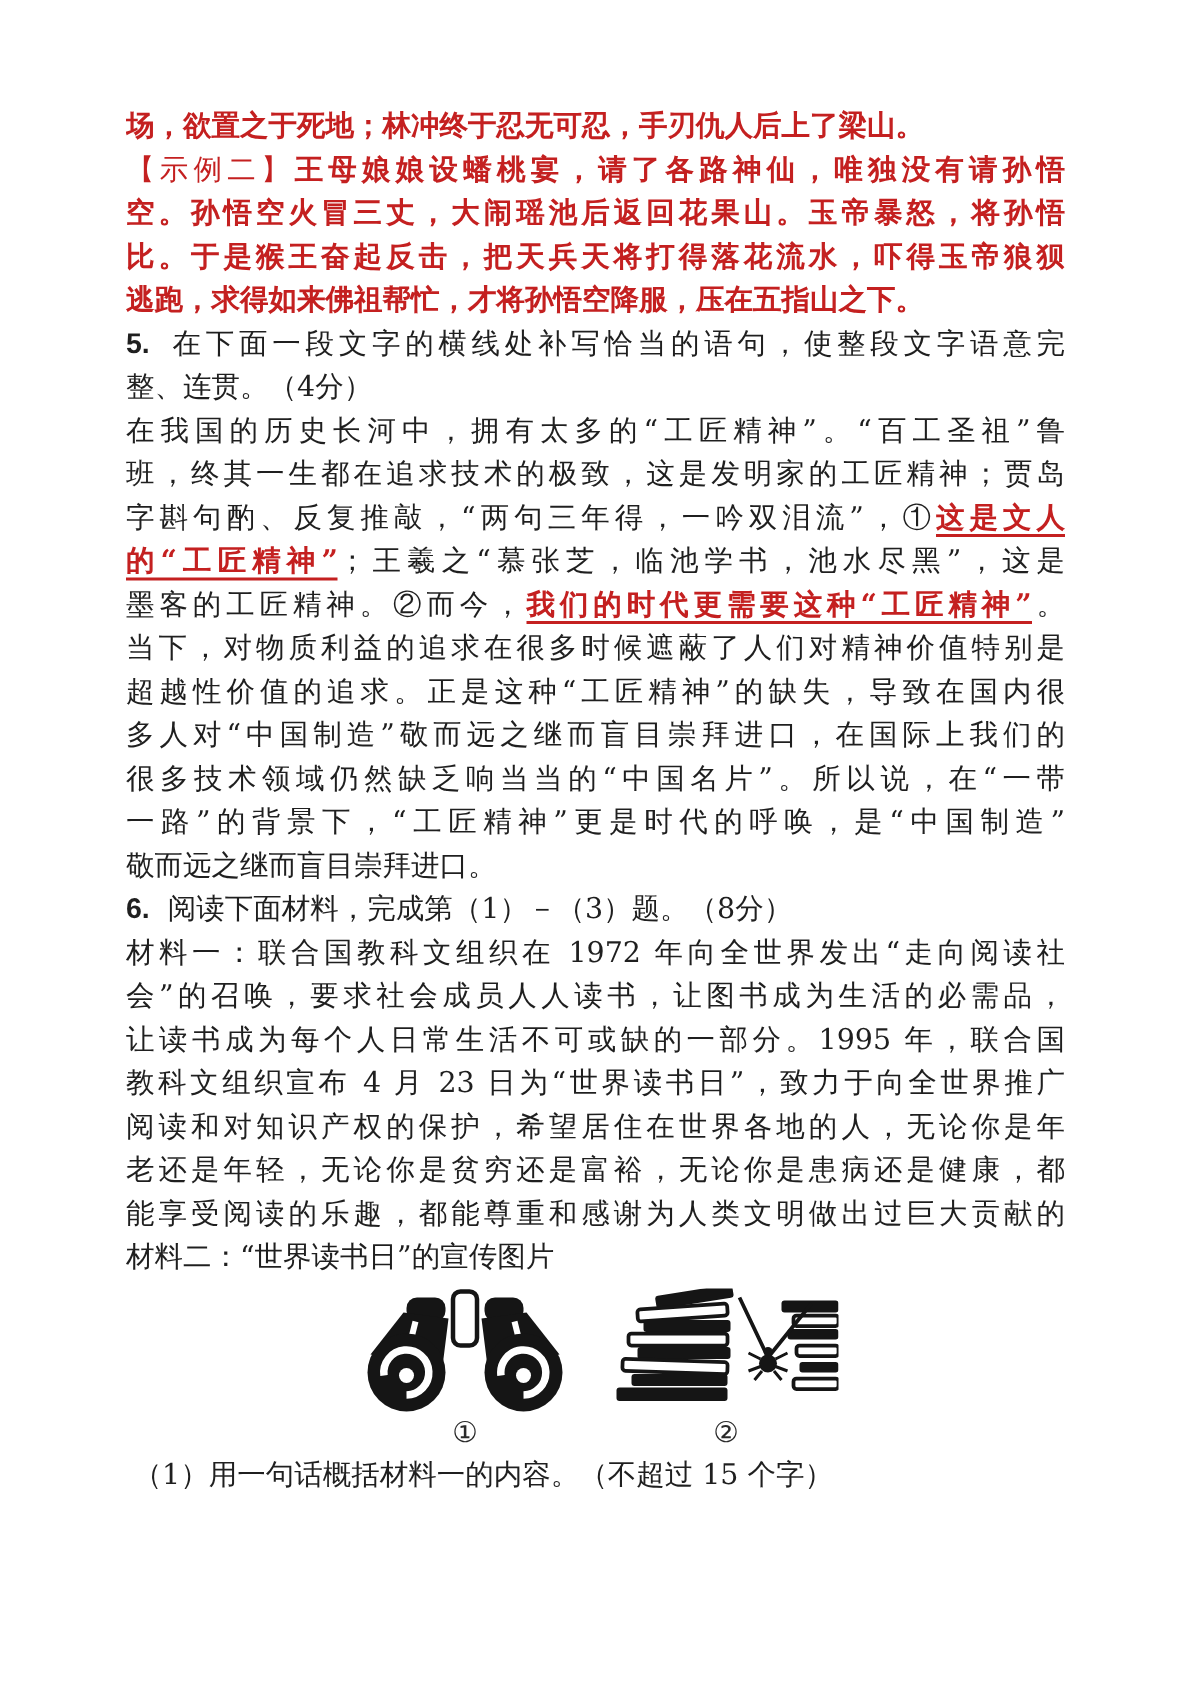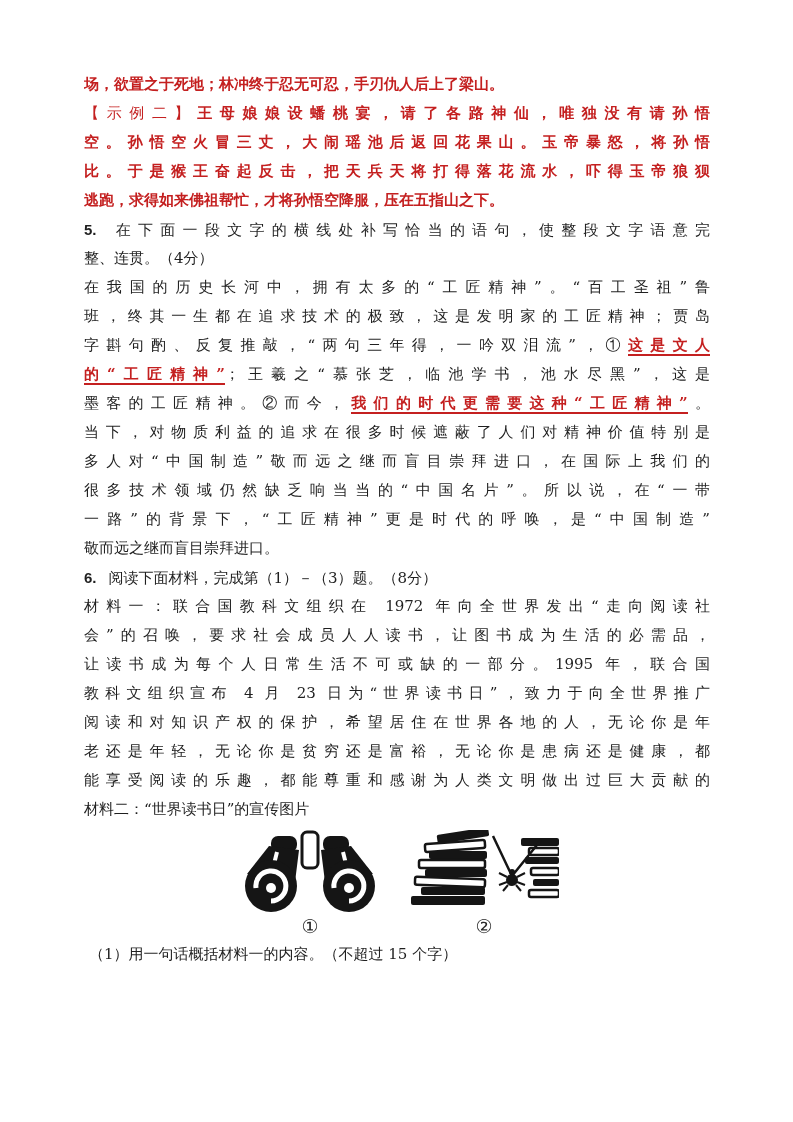--- a/index.html
+++ b/index.html
@@ -14,21 +14,21 @@
     background:var(--paper);
     overflow:hidden;
     font-family:"DejaVu Serif","Liberation Serif",serif;
     color:var(--ink);
   }
   .text-col{
     position:absolute;
     left:84px;top:70px;width:626px;
   }
   .line{
-    font-size:15px;
+    font-size:19px;
     line-height:29px;
     height:29px;
     white-space:nowrap;
     overflow:hidden;
   }
   .line.j{
     white-space:normal;
     text-align:justify;
     text-align-last:justify;
     text-justify:inter-character;
@@ -87,20 +87,21 @@
         <div class="line j"><span class="s-red-bold">比。于是猴王奋起反击，把天兵天将打得落花流水，吓得玉帝狼狈</span></div>
         <div class="line"><span class="s-red-bold">逃跑，求得如来佛祖帮忙，才将孙悟空降服，压在五指山之下。</span></div>
         <div class="line j"><span class="s-num">5.</span><span class="s-black">在下面一段文字的横线处补写恰当的语句，使整段文字语意完</span></div>
         <div class="line"><span class="s-black">整、连贯。（4分）</span></div>
         <div class="line j"><span class="s-black">在我国的历史长河中，拥有太多的“工匠精神”。“百工圣祖”鲁</span></div>
         <div class="line j"><span class="s-black">班，终其一生都在追求技术的极致，这是发明家的工匠精神；贾岛</span></div>
         <div class="line j"><span class="s-black">字斟句酌、反复推敲，“两句三年得，一吟双泪流”，①</span><span class="s-red-bold-u">这是文人</span></div>
         <div class="line j"><span class="s-red-bold-u">的“工匠精神”</span><span class="s-black">；王羲之“慕张芝，临池学书，池水尽黑”，这是</span></div>
         <div class="line j"><span class="s-black">墨客的工匠精神。②而今，</span><span class="s-red-bold-u">我们的时代更需要这种“工匠精神”</span><span class="s-black">。</span></div>
         <div class="line j"><span class="s-black">当下，对物质利益的追求在很多时候遮蔽了人们对精神价值特别是</span></div>
+        <div class="line j"><span class="s-black">超越性价值的追求。正是这种“工匠精神”的缺失，导致在国内很</span></div>
         <div class="line j"><span class="s-black">多人对“中国制造”敬而远之继而盲目崇拜进口，在国际上我们的</span></div>
         <div class="line j"><span class="s-black">很多技术领域仍然缺乏响当当的“中国名片”。所以说，在“一带</span></div>
         <div class="line j"><span class="s-black">一路”的背景下，“工匠精神”更是时代的呼唤，是“中国制造”</span></div>
         <div class="line"><span class="s-black">敬而远之继而盲目崇拜进口。</span></div>
         <div class="line"><span class="s-num">6.</span><span class="s-black">阅读下面材料，完成第（1）－（3）题。（8分）</span></div>
         <div class="line j"><span class="s-black">材料一：联合国教科文组织在 1972 年向全世界发出“走向阅读社</span></div>
         <div class="line j"><span class="s-black">会”的召唤，要求社会成员人人读书，让图书成为生活的必需品，</span></div>
         <div class="line j"><span class="s-black">让读书成为每个人日常生活不可或缺的一部分。1995 年，联合国</span></div>
         <div class="line j"><span class="s-black">教科文组织宣布 4 月 23 日为“世界读书日”，致力于向全世界推广</span></div>
         <div class="line j"><span class="s-black">阅读和对知识产权的保护，希望居住在世界各地的人，无论你是年</span></div>

